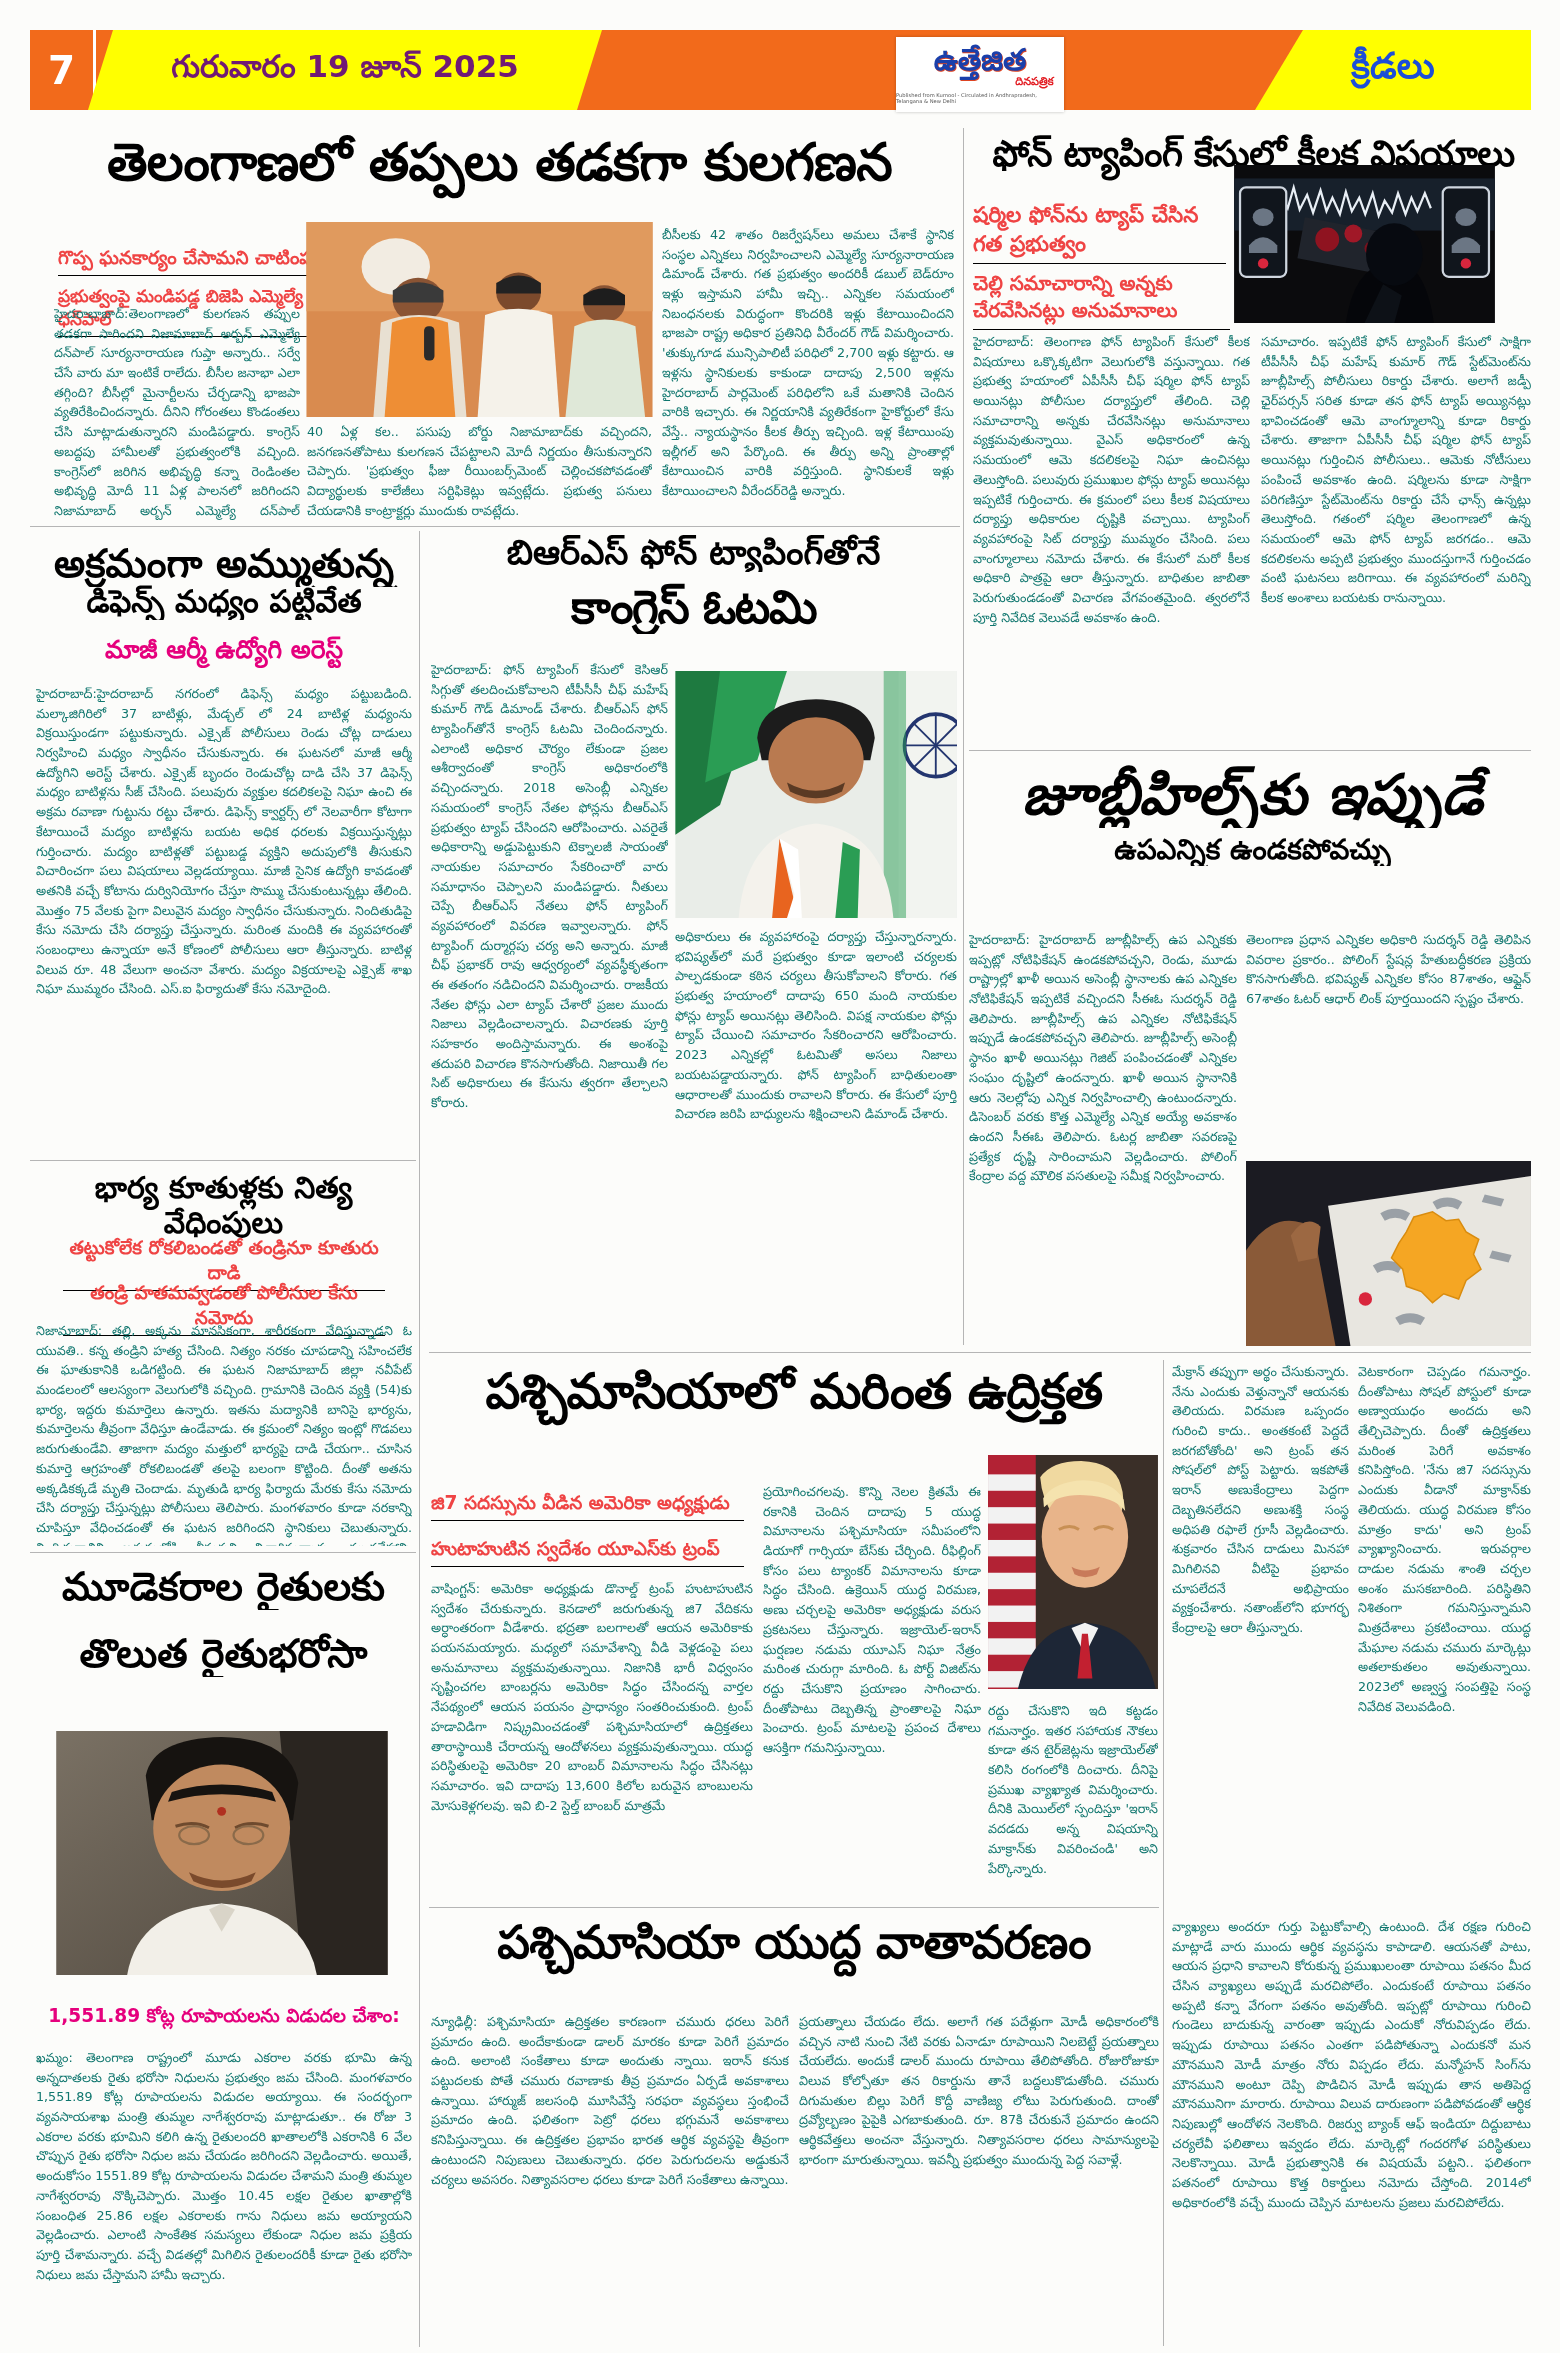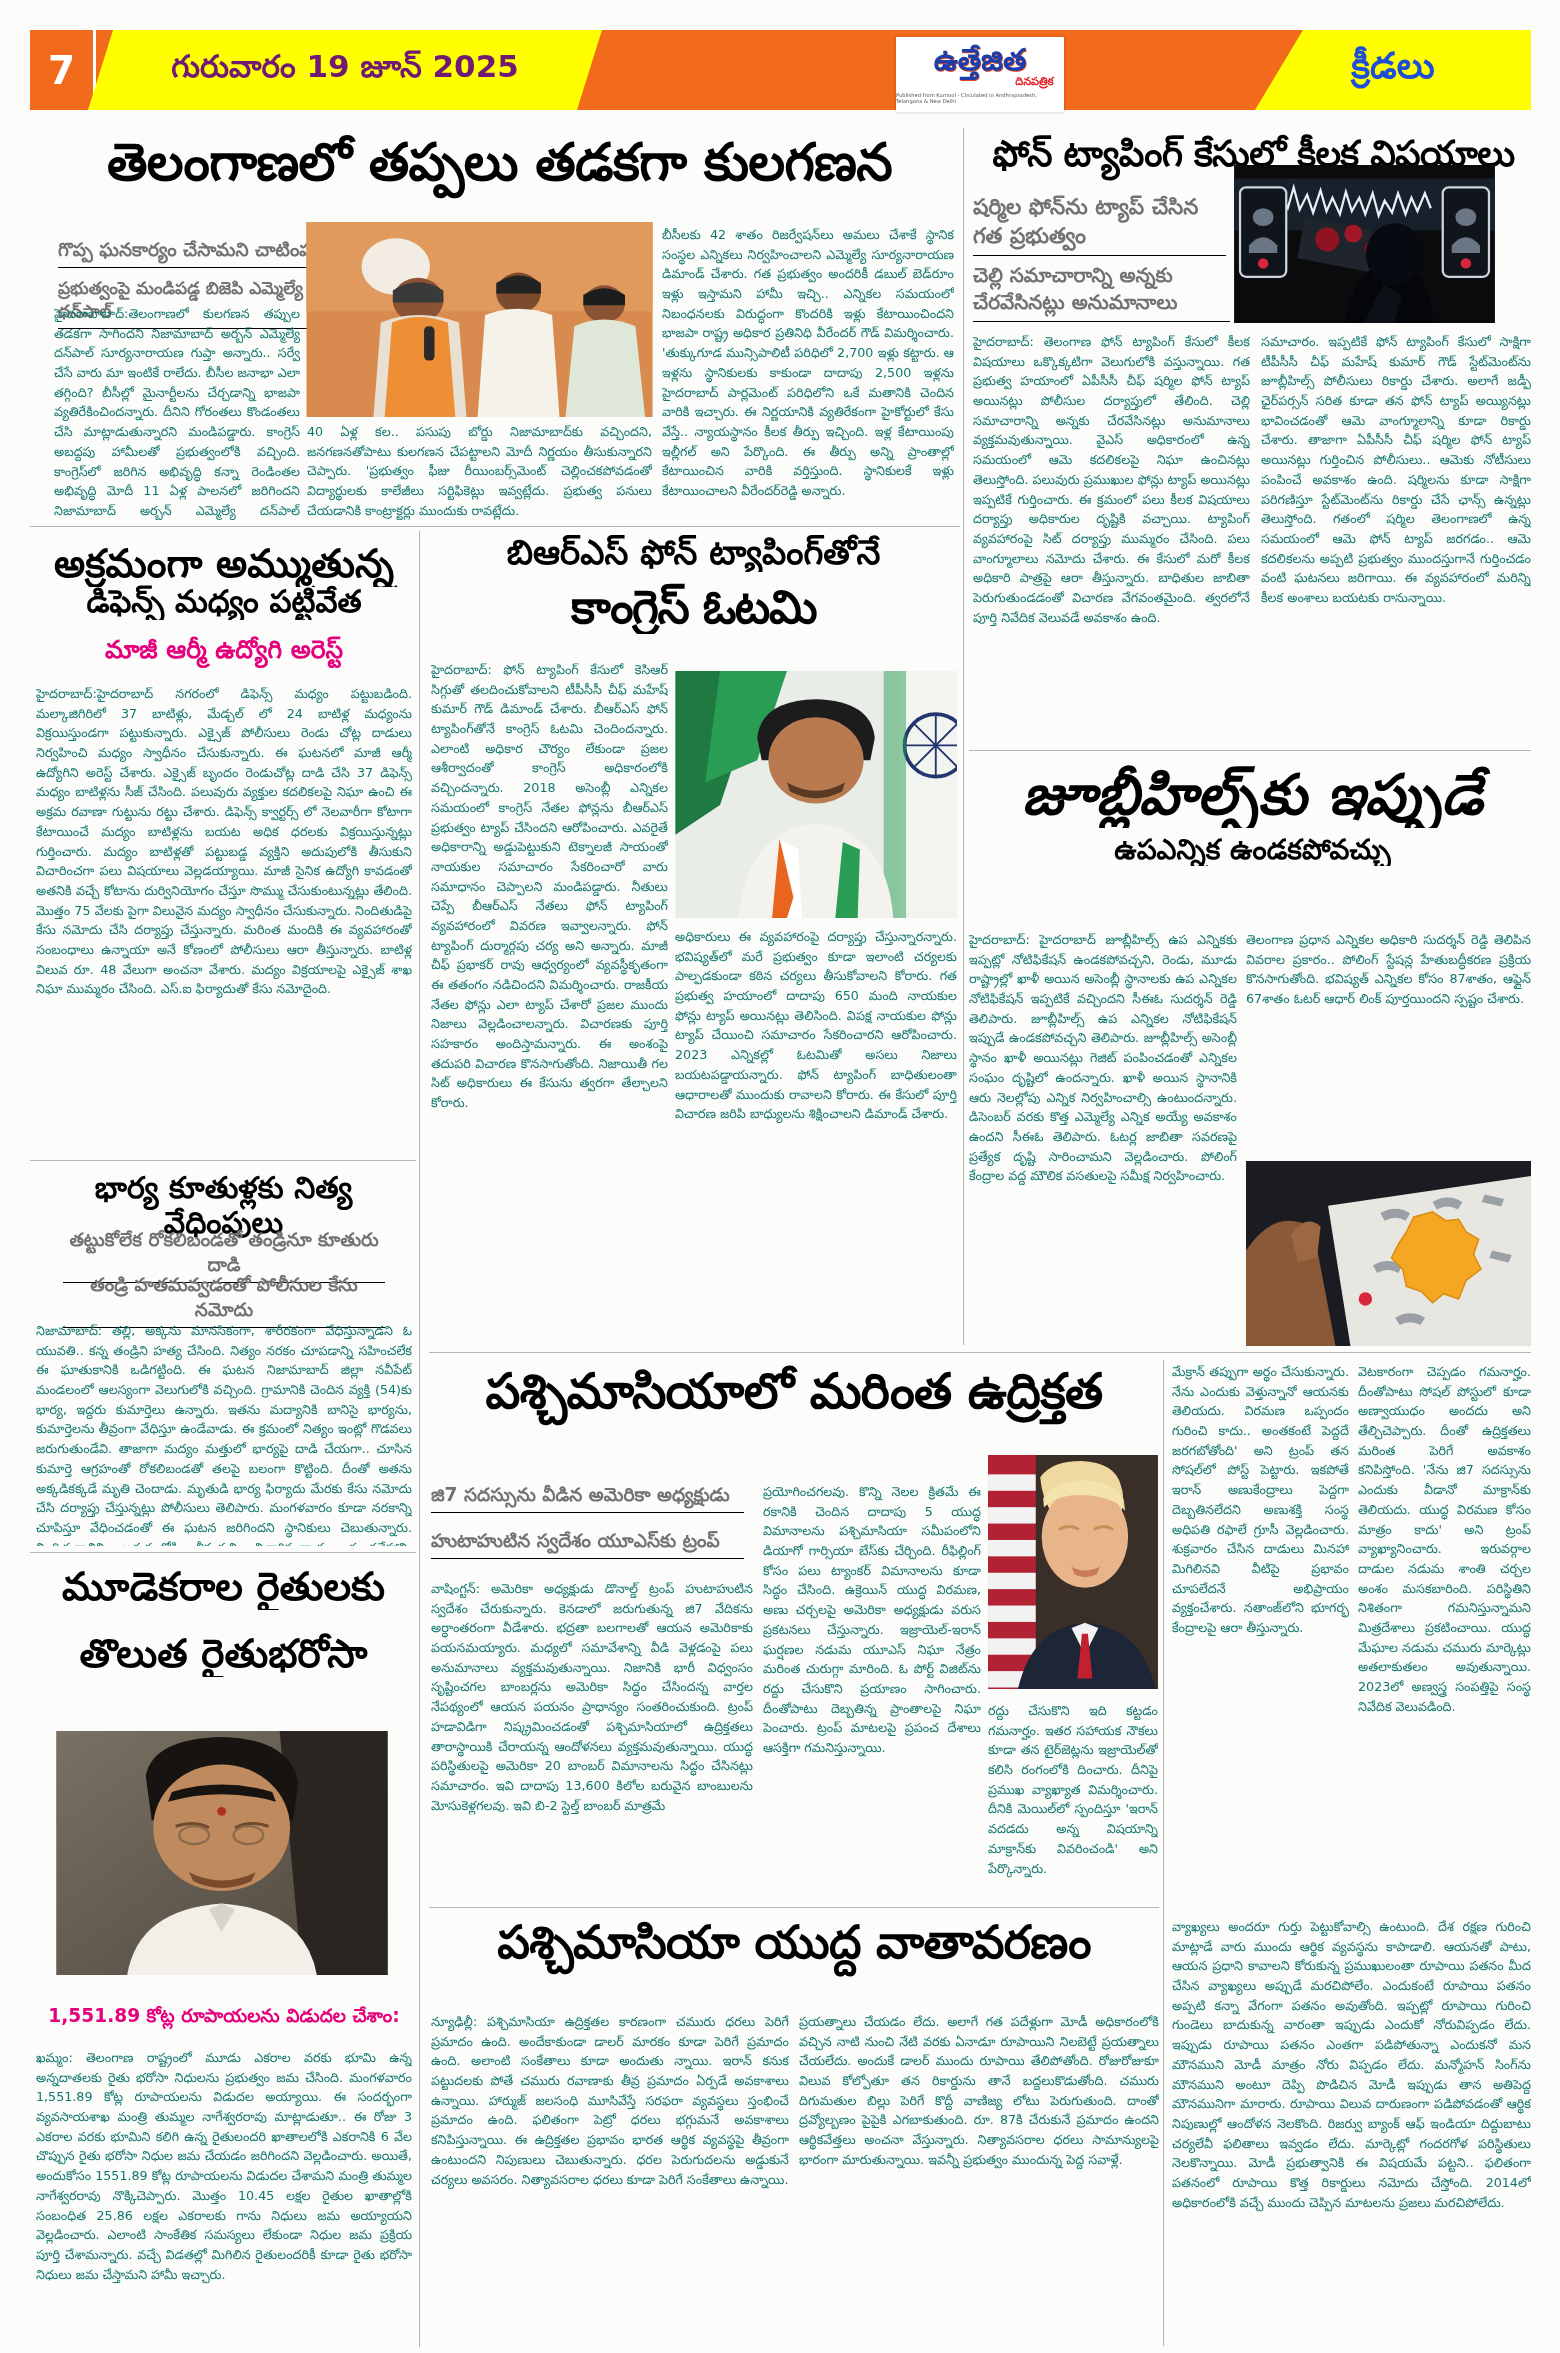--- a/index.html
+++ b/index.html
@@ -1,21 +1,21 @@
 <!DOCTYPE html>
 <html style="font-size:12px"><head>
 <meta charset="utf-8">
 <style>
   html,body{margin:0;padding:0;background:#9a9a9a;}
   .page{position:relative;width:1561px;height:2354px;background:#fcfcfa;overflow:hidden;
         font-family:"DejaVu Sans","Liberation Sans",sans-serif;color:#111;}
   .abs{position:absolute;box-sizing:border-box;}
   .hl{font-weight:bold;color:#000;text-align:center;line-height:1.12;letter-spacing:-0.7px;white-space:nowrap;overflow:hidden;}
   .hl2{font-weight:bold;color:#000;text-align:center;line-height:1.18;overflow:hidden;}
-  .sub{font-weight:bold;color:#737373;line-height:1.35;}
+  .sub{font-weight:bold;color:#ef4444;line-height:1.35;margin-top:8px;}
   .u{border-bottom:1.5px solid #000;padding-bottom:5.2px;}
   .bt{font-size:12.7px;line-height:1.55;text-align:justify;color:#0f766e;overflow:hidden;}
   .vrule{width:0.7px;background:#b5b5b5;}
   .hrule{height:0.7px;background:#b5b5b5;}
   .bar-orange{background:#f26a1b;}
   .bar-yellow{background:#ffff00;}
   .pgnum{display:flex;align-items:center;justify-content:center;color:#fff;font-size:39px;font-weight:bold;}
   .dateband{display:flex;align-items:center;justify-content:center;font-size:31px;font-weight:bold;color:#701a75;}
   .section-lbl{display:flex;align-items:center;justify-content:center;font-size:36px;font-weight:bold;color:#1d4ed8;}
   .logo-box{background:#fff;box-shadow:0 0 3px rgba(0,0,0,.25);display:flex;flex-direction:column;align-items:center;justify-content:center;}

